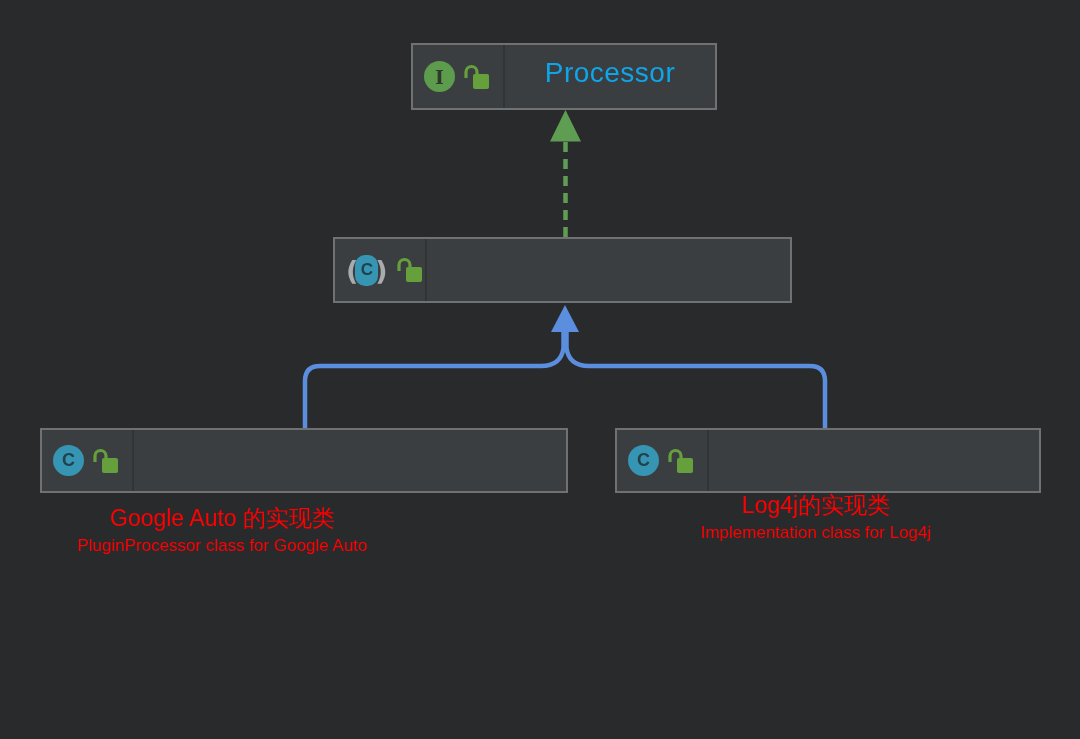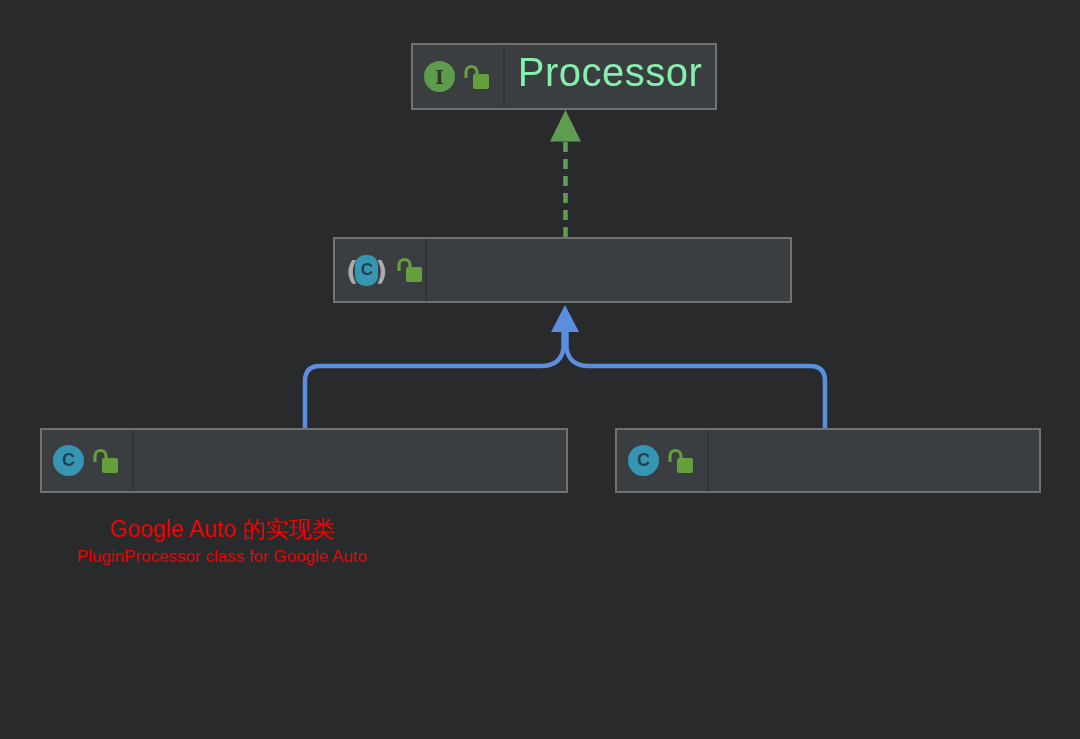--- a/index.html
+++ b/index.html
@@ -28,23 +28,23 @@
     padding-left:11px;
     gap:8px;
     border-right:2px solid #313335;
     box-sizing:border-box;
   }
   .label-cell{
     flex:1;
     display:flex;
     align-items:center;
     justify-content:center;
-    font-size:40px;
+    font-size:28px;
     letter-spacing:0.5px;
-    color:#86efac;
+    color:#0ea5e9;
     white-space:nowrap;
     padding-bottom:8px;
   }
   .badge{
     width:31px;height:31px;
     border-radius:50%;
     display:flex;align-items:center;justify-content:center;
     flex:none;
     font-size:18px;font-weight:bold;
   }
@@ -81,21 +81,21 @@
   }
   .annotation .l1{font-size:23px;}
   .annotation .l2{font-size:17px;margin-top:4px;}
 
   
   #node-processor{left:411px;top:43px;width:306px;height:67px;}
   #node-abstract{left:333px;top:237px;width:459px;height:66px;}
   #node-autoservice{left:40px;top:428px;width:528px;height:65px;}
   #node-plugin{left:615px;top:428px;width:426px;height:65px;}
 
-  #ann-autoservice{left:30px;top:517px;width:385px;}
+  #ann-autoservice{left:30px;top:506px;width:385px;}
   #ann-plugin{left:630px;top:493px;width:372px;}
 </style>
 </head>
 <body>
 
 <div class="canvas">
 
   <svg class="edges" width="1080" height="739" viewBox="0 0 1080 739">
 
     <g>
@@ -156,14 +156,18 @@
         <rect x="10" y="10" width="16" height="15" rx="2" fill="#66a03c"></rect>
       </svg>
     </div>
   </div>
 
   <div class="annotation" id="ann-autoservice">
     <div class="l1">Google Auto 的实现类</div>
     <div class="l2">PluginProcessor class for Google Auto</div>
   </div>
 
+  <div class="annotation" id="ann-plugin">
+    <div class="l1">Log4j的实现类</div>
+    <div class="l2">Implementation class for Log4j</div>
+  </div>
 
 </div>
 
 </body></html>

